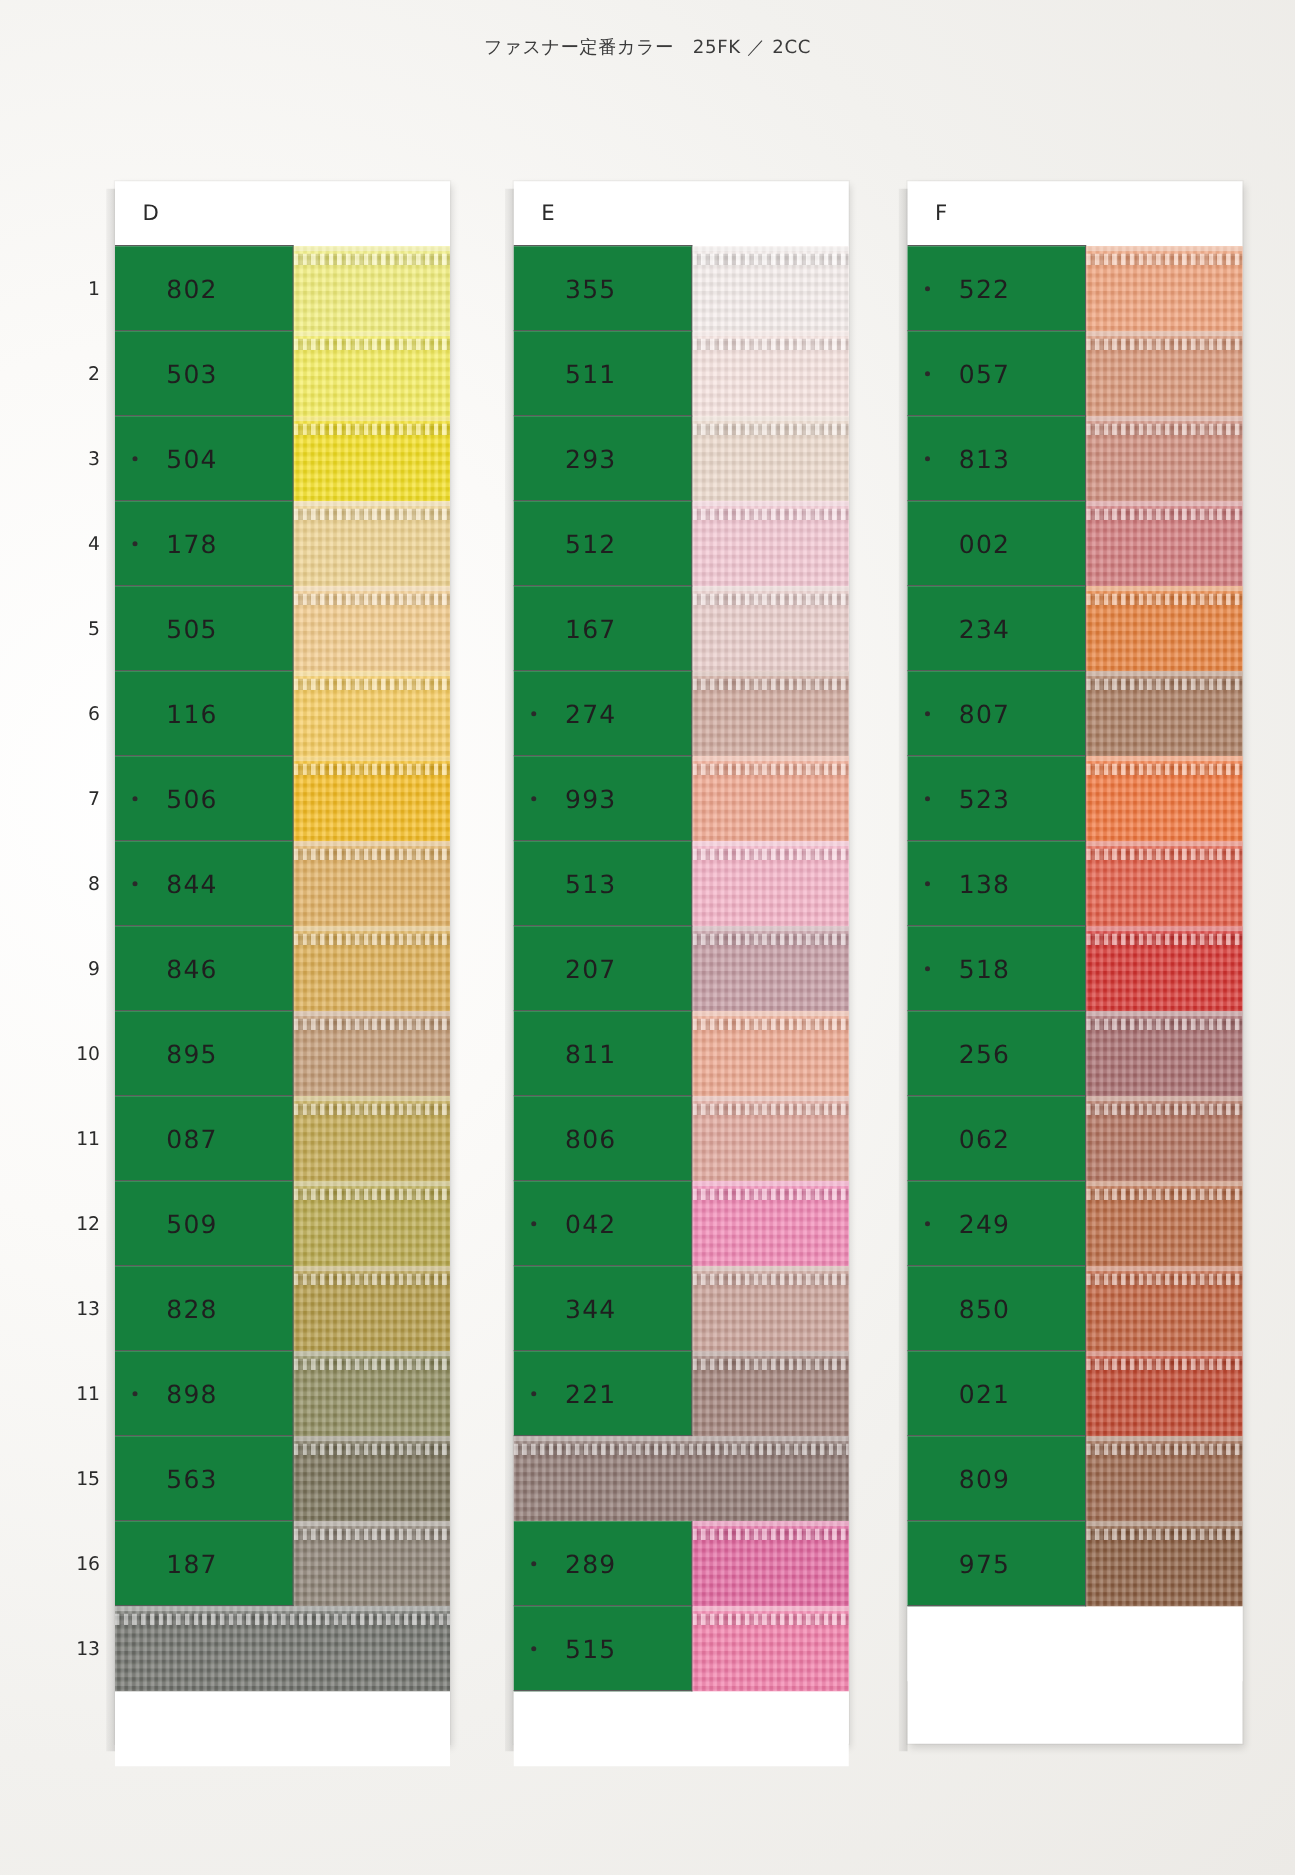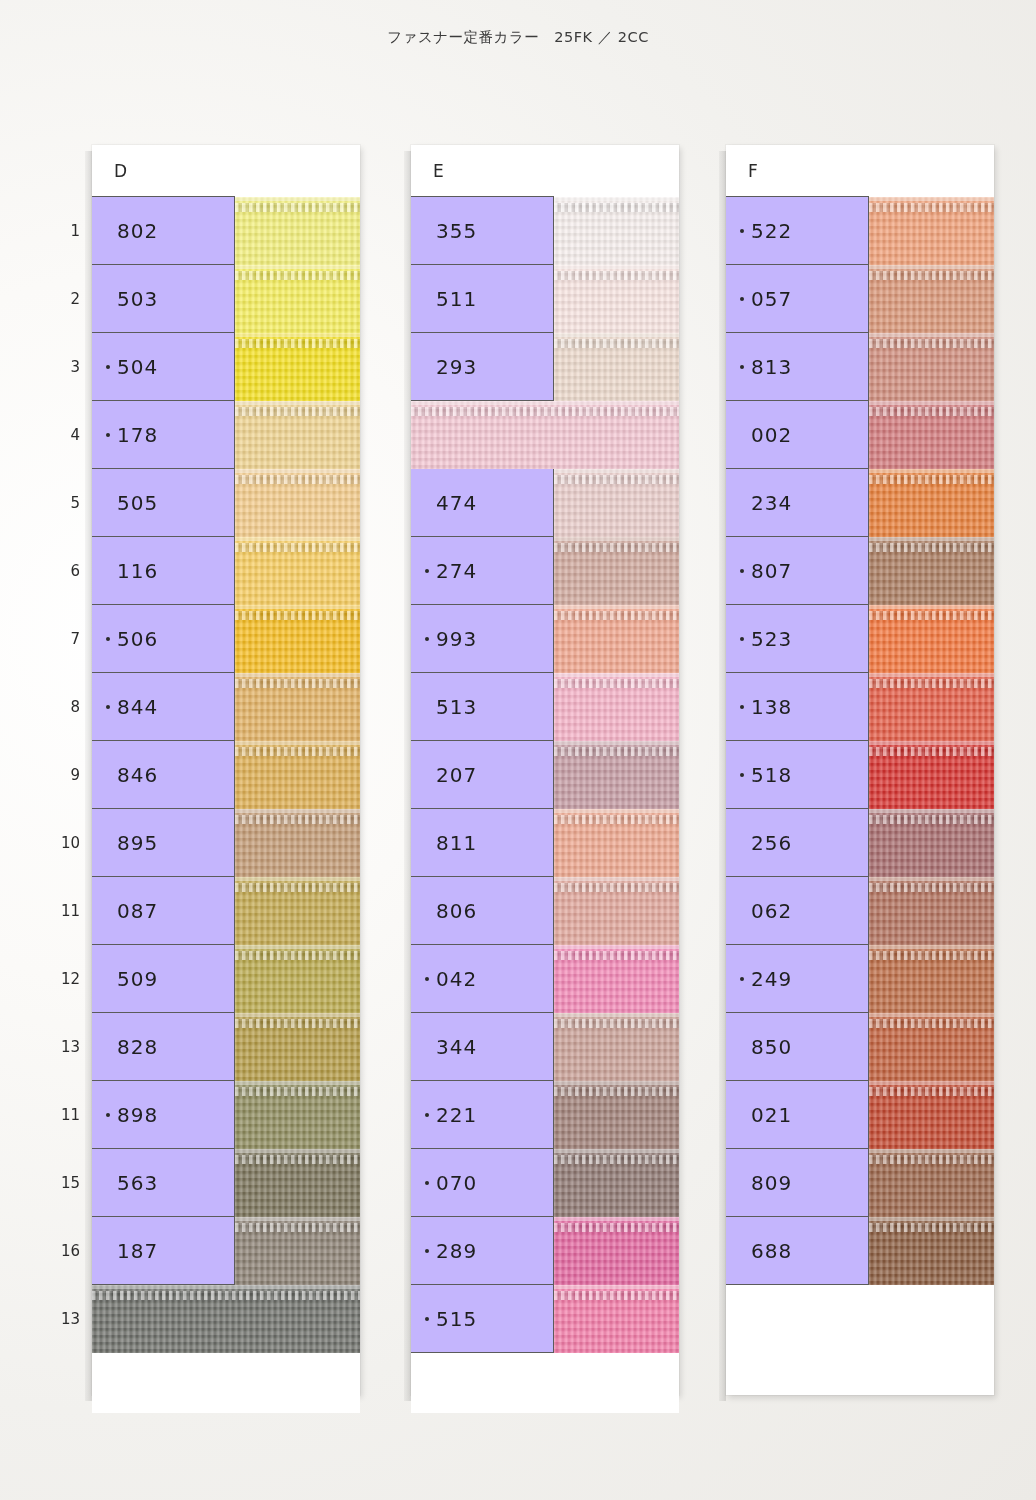--- a/index.html
+++ b/index.html
@@ -74,21 +74,22 @@
     align-items: stretch;
   }
   .code-cell {
     width: 143px;
     box-sizing: border-box;
     border-bottom: 1px solid #5b5b5b;
     border-right: 1px solid #5b5b5b;
     display: flex;
     align-items: center;
     position: relative;
-    background: #c4b5fd;
+    background: #15803d;
+    padding-left: 16px;
   }
   .row:first-child .code-cell { }
   .dot {
     position: absolute;
     left: 14px;
     top: 50%;
     width: 4px;
     height: 4px;
     margin-top: -2px;
     border-radius: 50%;
@@ -418,29 +419,32 @@
           <div class="code-cell">
             <span class="code-text">293</span>
           </div>
           <div class="swatch-cell" style="background: rgb(236, 217, 203);">
             <div class="swatch-tex"></div>
             <div class="swatch-seam"></div>
             <div class="swatch-teeth"></div>
           </div>
         </div>
         <div class="row">
+          <div class="code-cell">
+            <span class="code-text">512</span>
+          </div>
           <div class="swatch-cell" style="background: rgb(243, 198, 210);">
             <div class="swatch-tex"></div>
             <div class="swatch-seam"></div>
             <div class="swatch-teeth"></div>
           </div>
         </div>
         <div class="row">
           <div class="code-cell">
-            <span class="code-text">474</span>
+            <span class="code-text">167</span>
           </div>
           <div class="swatch-cell" style="background: rgb(233, 204, 201);">
             <div class="swatch-tex"></div>
             <div class="swatch-seam"></div>
             <div class="swatch-teeth"></div>
           </div>
         </div>
         <div class="row">
           <div class="code-cell">
             <span class="dot"></span>
@@ -529,24 +533,20 @@
             <span class="dot"></span>
             <span class="code-text">221</span>
           </div>
           <div class="swatch-cell" style="background: rgb(159, 127, 119);">
             <div class="swatch-tex"></div>
             <div class="swatch-seam"></div>
             <div class="swatch-teeth"></div>
           </div>
         </div>
         <div class="row">
-          <div class="code-cell">
-            <span class="dot"></span>
-            <span class="code-text">070</span>
-          </div>
           <div class="swatch-cell" style="background: rgb(141, 118, 112);">
             <div class="swatch-tex"></div>
             <div class="swatch-seam"></div>
             <div class="swatch-teeth"></div>
           </div>
         </div>
         <div class="row">
           <div class="code-cell">
             <span class="dot"></span>
             <span class="code-text">289</span>
@@ -733,21 +733,21 @@
             <span class="code-text">809</span>
           </div>
           <div class="swatch-cell" style="background: rgb(154, 100, 73);">
             <div class="swatch-tex"></div>
             <div class="swatch-seam"></div>
             <div class="swatch-teeth"></div>
           </div>
         </div>
         <div class="row">
           <div class="code-cell">
-            <span class="code-text">688</span>
+            <span class="code-text">975</span>
           </div>
           <div class="swatch-cell" style="background: rgb(138, 92, 63);">
             <div class="swatch-tex"></div>
             <div class="swatch-seam"></div>
             <div class="swatch-teeth"></div>
           </div>
         </div>
       </div>
     <div class="card-foot"></div>
   </div>

